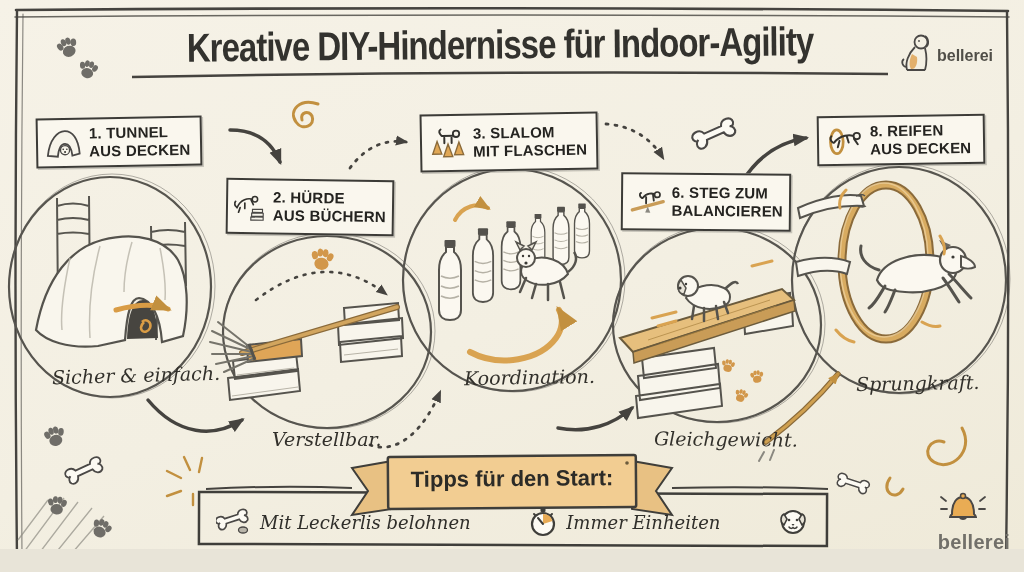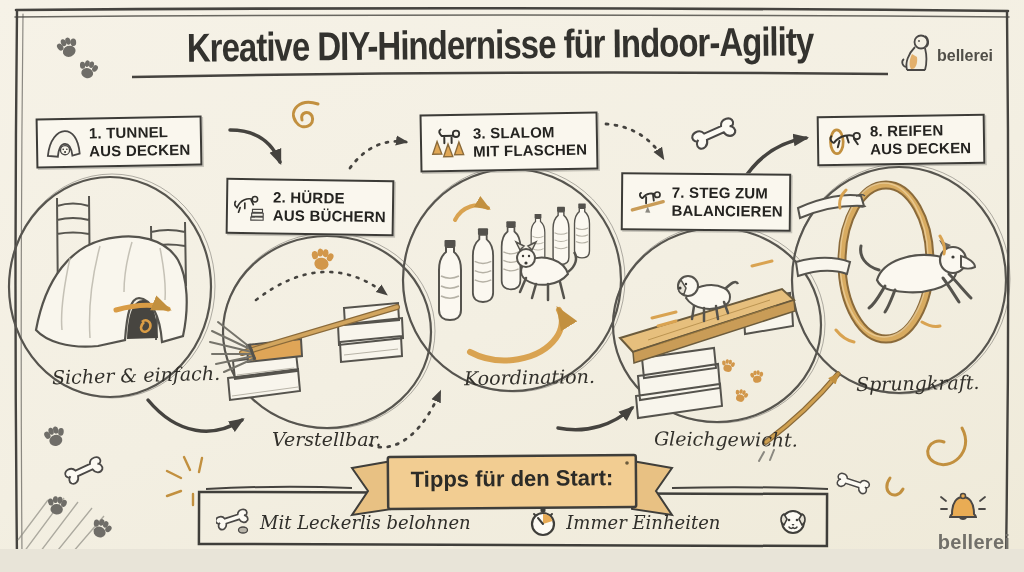--- a/index.html
+++ b/index.html
@@ -287,21 +287,21 @@
   <div class="step-box abs" style="left:621px;top:173px;width:170px;height:58px;transform:rotate(.5deg)">
     <svg width="40" height="40" viewBox="0 0 44 40">
       <path d="M4,30 L40,20" stroke="#c99c57" stroke-width="4" stroke-linecap="round"></path>
       <path d="M19,33 L25,33 L22,26 Z" fill="#8a8880"></path>
       <g stroke="#33322e" stroke-width="2.2" fill="none" stroke-linecap="round">
         <path d="M16,16 C20,10 28,9 32,13 M20,15 l0,7 M28,12 l1,7 M15,16 C12,14 12,11 14,10"></path>
       </g>
       <circle cx="33" cy="12" r="3.2" fill="#f7f4ea" stroke="#33322e" stroke-width="2"></circle>
     </svg>
     <div class="step-text">
-      <div>7. STEG ZUM</div>
+      <div>6. STEG ZUM</div>
       <div>BALANCIEREN</div>
     </div>
   </div>
 
   <div class="step-box abs" style="left:817px;top:115px;width:168px;height:50px;transform:rotate(-.8deg)">
     <svg width="40" height="40" viewBox="0 0 44 40">
       <ellipse cx="13" cy="21" rx="7" ry="13" fill="none" stroke="#c2903f" stroke-width="3"></ellipse>
       <g stroke="#33322e" stroke-width="2.2" fill="none" stroke-linecap="round">
         <path d="M10,22 C16,14 28,12 34,16 M16,20 l-2,7 M24,15 l2,7 M32,18 l4,6 M9,22 C6,20 5,17 7,15"></path>
       </g>

